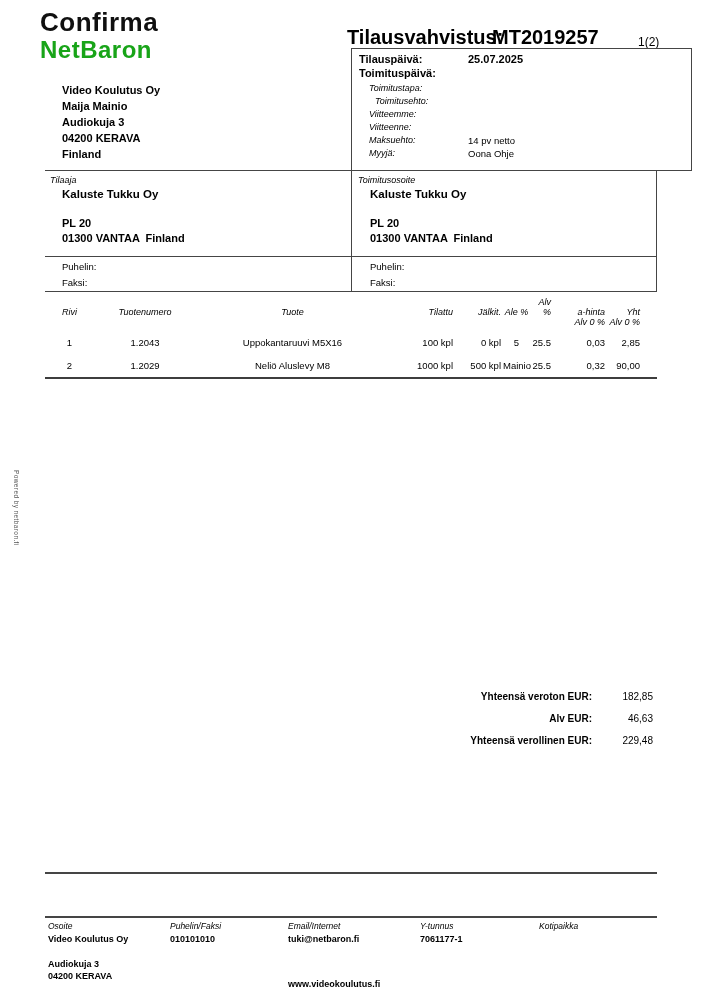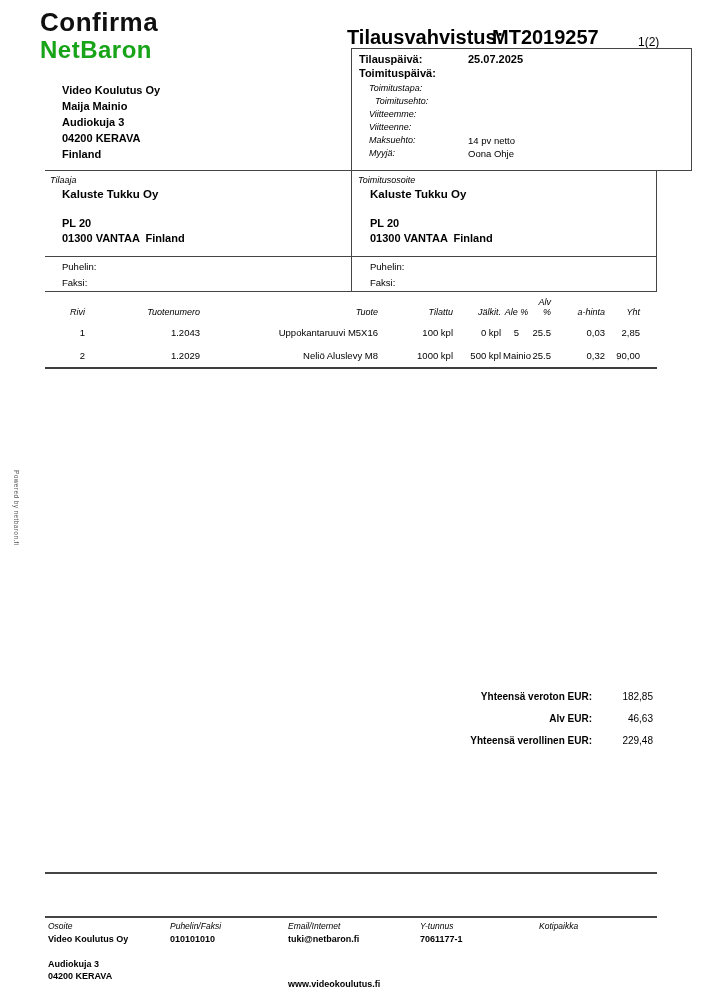--- a/index.html
+++ b/index.html
@@ -35,21 +35,21 @@
   .phone{font-size:9.5px;}
 
   
   .items{left:45px;top:292px;width:612px;border-collapse:collapse;table-layout:fixed;
          border-bottom:2px solid #3d3d3d;font-size:9.5px;}
   .items th{font-weight:normal;font-style:italic;font-size:9px;padding:0;vertical-align:bottom;}
   .items td{padding:0;vertical-align:bottom;}
   .items .h1 th{padding-top:5px;}
   .items .r td{padding-top:10px;padding-bottom:2px;}
   .items .r:last-child td{padding-bottom:6px;}
-  .c-l{text-align:right;}
+  .c-l{text-align:center;}
   .c-r{text-align:right;padding-right:2px !important;}
   .c-c{text-align:center;}
   .lastcol{padding-right:17px !important;}
   .pl1{padding-left:9px !important;}
   .pl2{padding-left:5px !important;}
   .pl3{padding-left:7px !important;}
 
   
   .tot-lbl{position:absolute;right:121px;font-size:10px;font-weight:bold;text-align:right;}
   .tot-val{position:absolute;right:60px;font-size:10px;text-align:right;}
@@ -138,20 +138,31 @@
       <th class="c-l pl1">Rivi</th>
       <th class="c-l pl2">Tuotenumero</th>
       <th class="c-l pl3">Tuote</th>
       <th class="c-r">Tilattu</th>
       <th class="c-r">Jälkit.</th>
       <th class="c-c">Ale %</th>
       <th class="c-r">Alv %</th>
       <th class="c-r">a-hinta</th>
       <th class="c-r lastcol">Yht</th>
     </tr>
+    <tr>
+      <th></th>
+          <th></th>
+          <th></th>
+          <th></th>
+          <th></th>
+          <th></th>
+          <th></th>
+      <th class="c-r">Alv 0 %</th>
+      <th class="c-r lastcol">Alv 0 %</th>
+    </tr>
     <tr class="r">
       <td class="c-l pl1">1</td>
       <td class="c-l pl2">1.2043</td>
       <td class="c-l pl3">Uppokantaruuvi M5X16</td>
       <td class="c-r">100 kpl</td>
       <td class="c-r">0 kpl</td>
       <td class="c-c">5</td>
       <td class="c-r">25.5</td>
       <td class="c-r">0,03</td>
       <td class="c-r lastcol">2,85</td>

